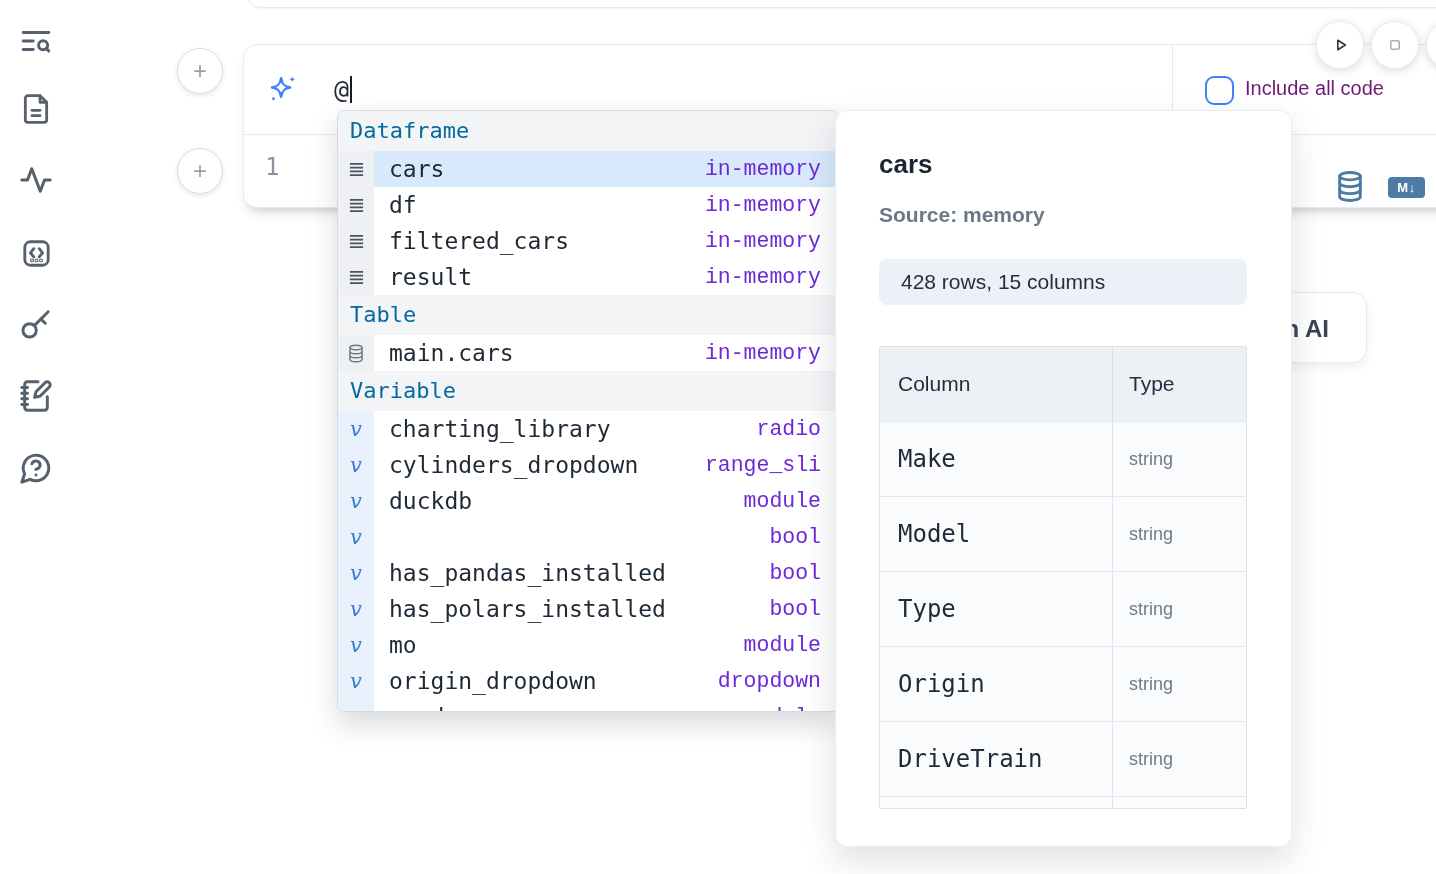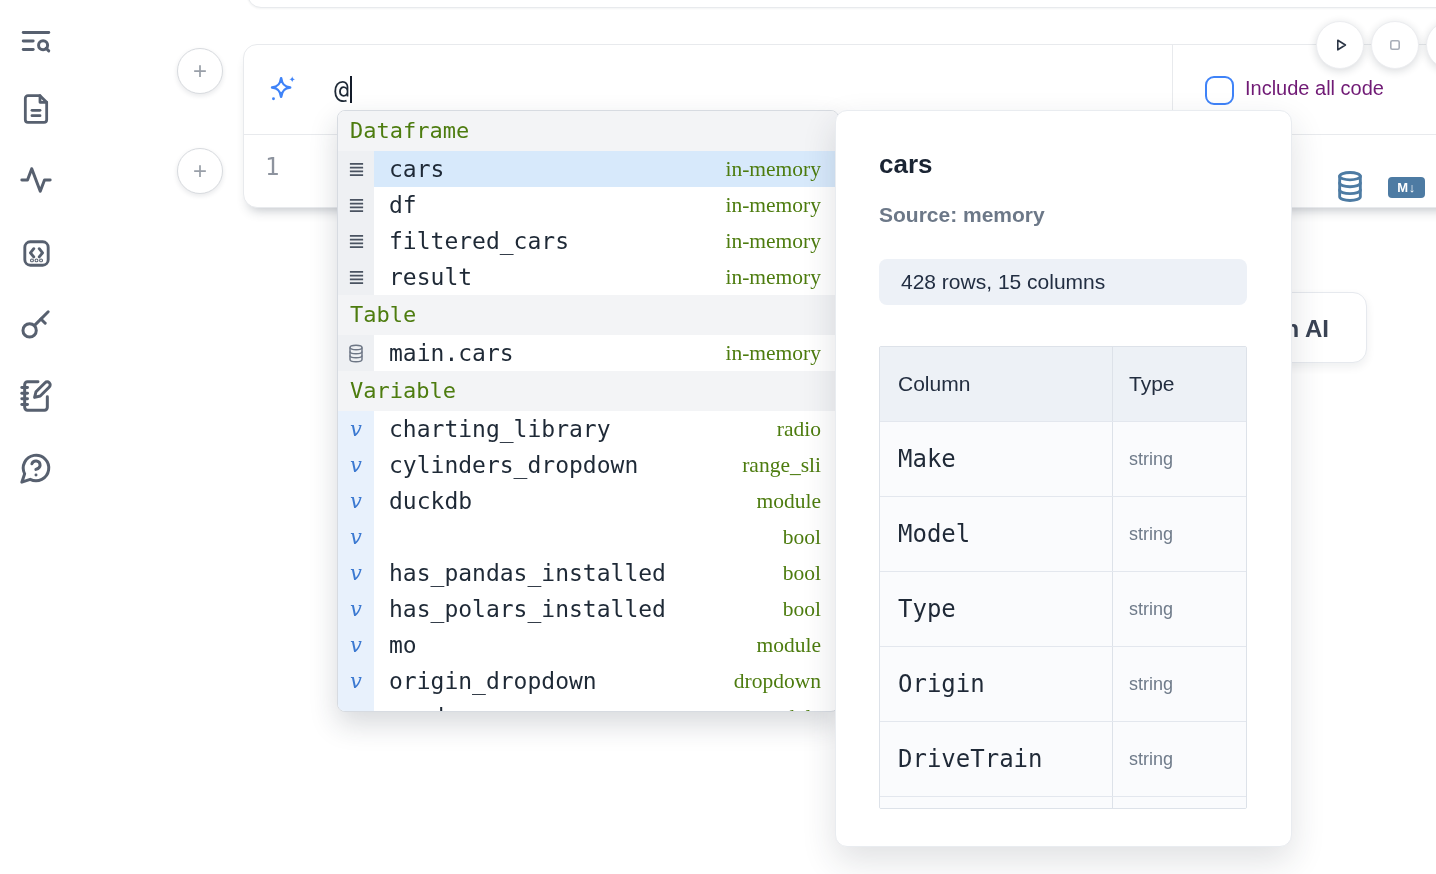--- a/index.html
+++ b/index.html
@@ -39,30 +39,30 @@
     color:#fff;font-size:13px;font-weight:bold;text-align:center;line-height:21px;letter-spacing:.5px;cursor:pointer;}
 
   
   .circle-btn{position:absolute;top:21px;width:46px;height:46px;border-radius:50%;background:#fff;
     border:1px solid #ecedf0;box-shadow:0 2px 8px rgba(20,30,45,.16);display:flex;align-items:center;
     justify-content:center;z-index:5;cursor:pointer;}
 
   
   .ac-panel{left:337px;top:110px;width:500px;height:600px;background:#fff;border:1px solid #d7dbe1;
     border-radius:8px;box-shadow:0 12px 28px rgba(35,45,60,.18);overflow:hidden;z-index:6;}
-  .ac-header{height:40px;line-height:40px;background:#f3f4f6;color:#4d7c0f;font-size:22px;
+  .ac-header{height:40px;line-height:40px;background:#f3f4f6;color:#0369a1;font-size:22px;
     padding-left:12px;font-family:"DejaVu Sans Mono",monospace;}
   .ac-row{height:36px;display:flex;align-items:stretch;cursor:pointer;}
   .ac-gutter{flex:0 0 36px;display:flex;align-items:center;justify-content:center;}
   .gut-gray{background:#eef0f3;}
   .gut-blue{background:#e8f1fc;}
   .ac-main{flex:1;display:flex;align-items:center;min-width:0;}
   .ac-row.selected .ac-main{background:#d7e9fb;}
   .ac-name{font-family:"DejaVu Sans Mono",monospace;font-size:23px;color:#1e2936;padding-left:15px;white-space:nowrap;}
-  .ac-type{font-family:Liberation Serif, serif;font-size:21.5px;color:#4d7c0f;margin-left:auto;
+  .ac-type{font-family:Liberation Mono, monospace;font-size:21.5px;color:#6d28d9;margin-left:auto;
     padding-right:17px;white-space:nowrap;overflow:hidden;}
   .v-glyph{font-family:"DejaVu Serif",serif;font-style:italic;font-size:21px;color:#3b79d1;}
 
   
   .popup{left:835px;top:110px;width:455px;height:735px;background:#fff;border:1px solid #e9ecf0;
     border-radius:12px;box-shadow:0 14px 34px rgba(35,45,60,.14);z-index:8;}
   .popup-title{position:absolute;left:43px;top:38px;font-size:26px;font-weight:bold;color:#1a2433;}
   .popup-source{position:absolute;left:43px;top:92px;font-size:21px;color:#6c7888;font-weight:bold;}
   .shape-badge{position:absolute;left:43px;top:148px;width:368px;height:46px;background:#edf1f7;border-radius:8px;
     font-size:21px;color:#222e42;line-height:46px;padding-left:22px;box-sizing:border-box;}

